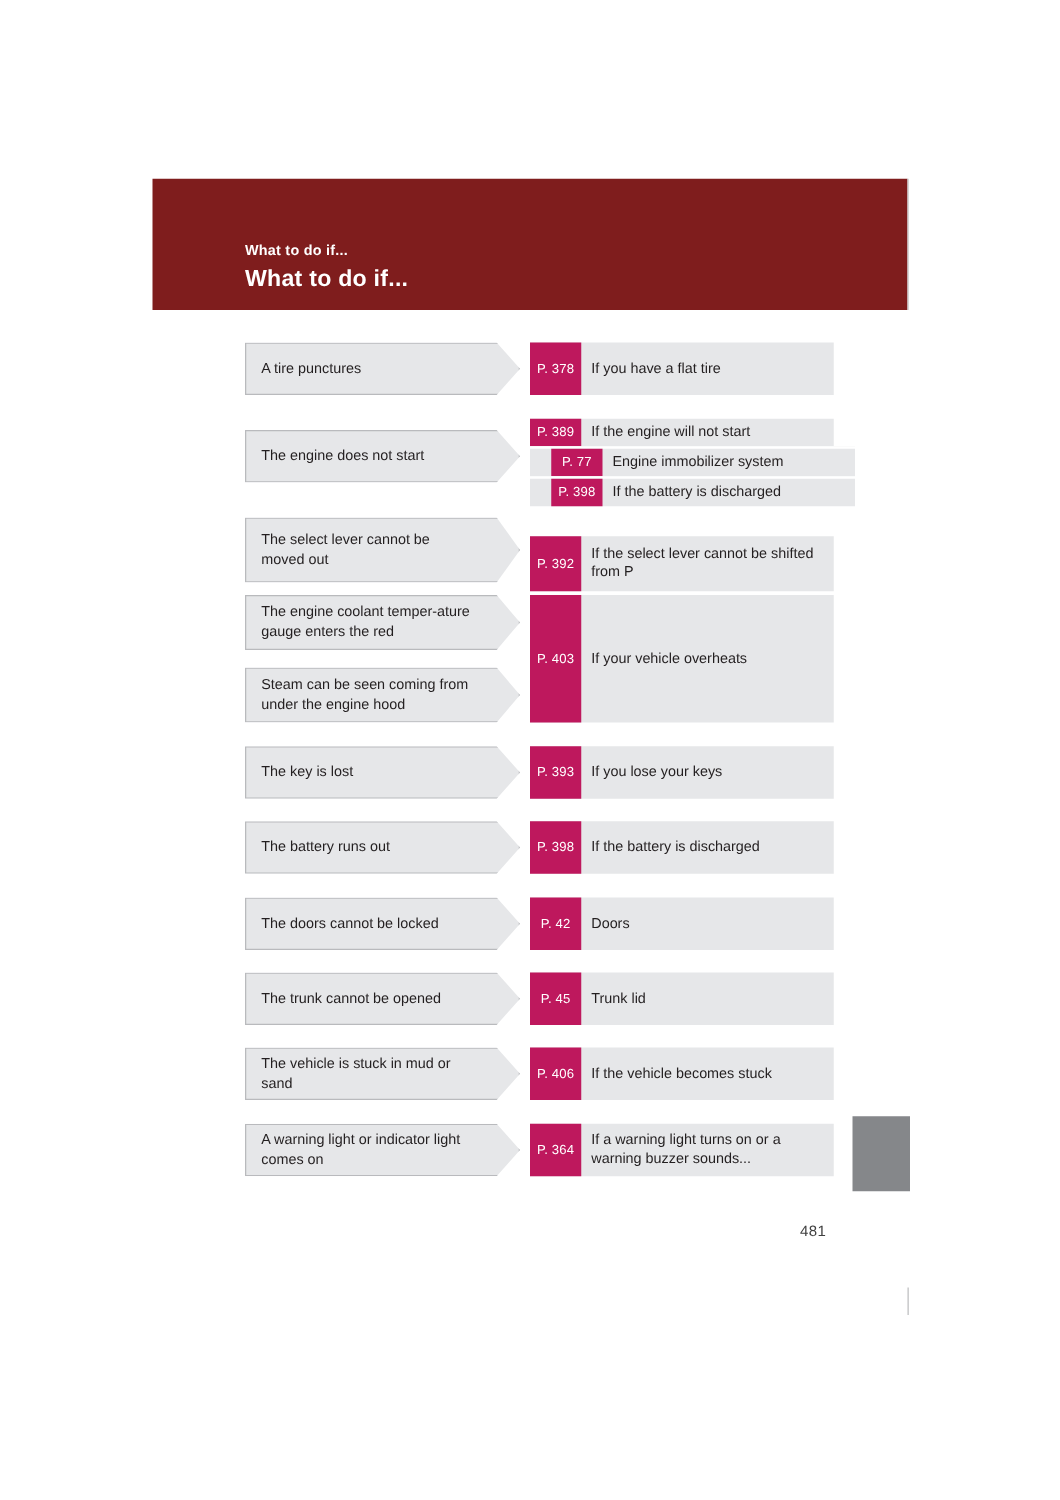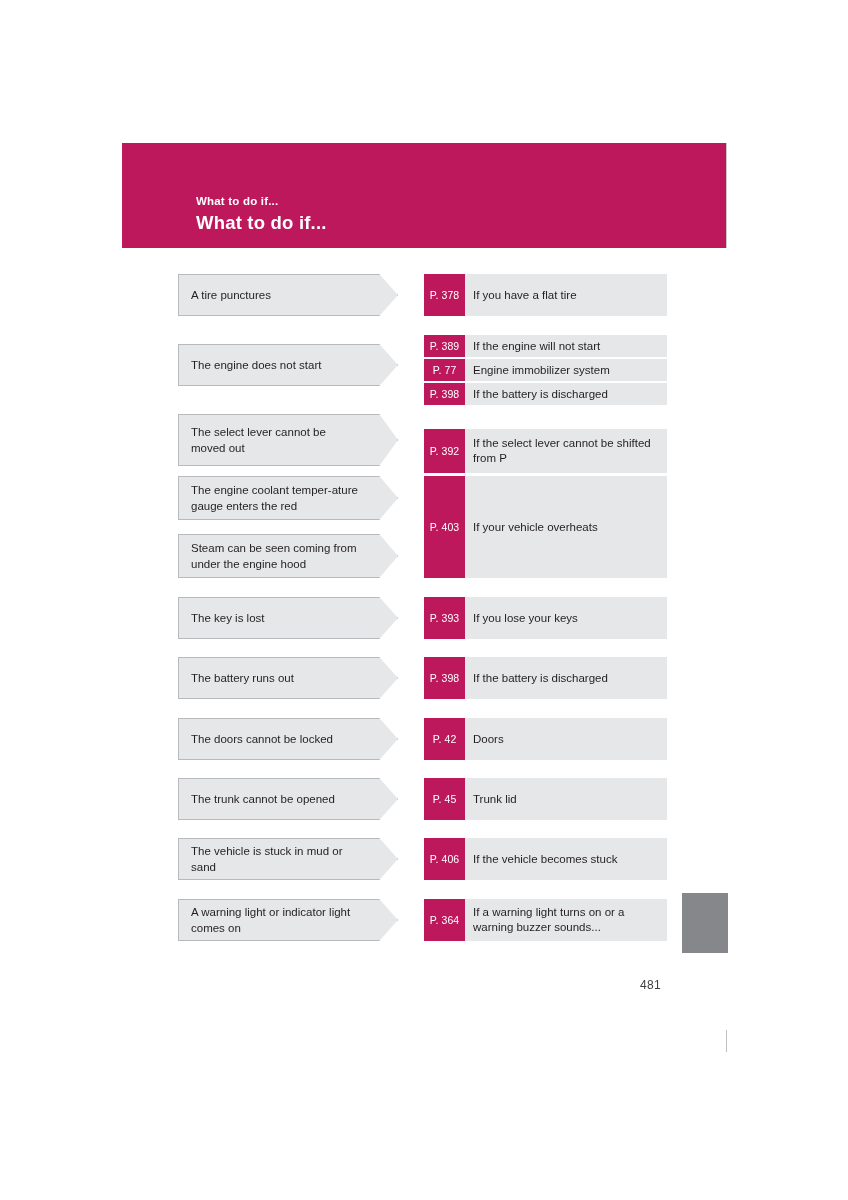--- a/index.html
+++ b/index.html
@@ -16,21 +16,21 @@
     overflow: hidden;
   }
 
   
   #chapter-header {
     position: absolute;
     left: 122px;
     top: 143px;
     width: 604px;
     height: 105px;
-    background: #be185d;
+    background: #7f1d1d;
   }
   #chapter-header .hdr-inner {
     position: absolute;
     left: 74px;
     bottom: 14px;
   }
   .hdr-kicker {
     color: #ffffff;
     font-size: 11.5px;
     font-weight: bold;
@@ -59,21 +59,21 @@
     position: absolute;
     left: 0;
     top: 0;
     width: 848px;
     height: 1200px;
   }
 
   
   .symptom {
     position: absolute;
-    left: 178px;
+    left: 196px;
     width: 220px;
     background: #e6e7e9;
     border: 1px solid #b9babd;
     box-sizing: border-box;
     -webkit-clip-path: polygon(0 0, 91.5% 0, 100% 50%, 91.5% 100%, 0 100%);
     clip-path: polygon(0 0, 91.5% 0, 100% 50%, 91.5% 100%, 0 100%);
     display: flex;
     align-items: center;
   }
   .symptom .sym-text {
@@ -93,20 +93,21 @@
   }
   .ref {
     position: relative;
     display: flex;
     align-items: stretch;
     background: #e6e7e9;
     width: 243px;
   }
   .ref + .ref {
     border-top: 2px solid #ffffff;
+    padding-left: 17px;
   }
   .ref .pgnum {
     flex: 0 0 41px;
     background: #be185d;
     color: #ffffff;
     font-size: 10.5px;
     display: flex;
     align-items: center;
     justify-content: center;
     text-align: center;

